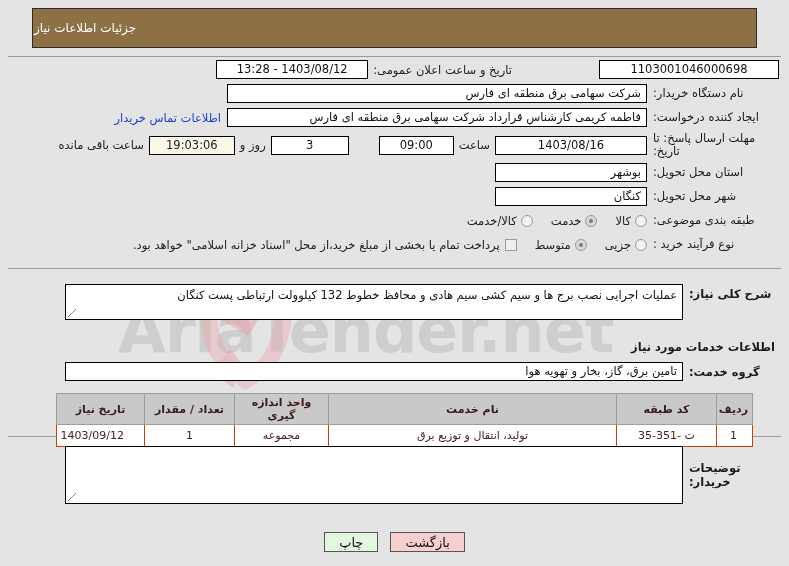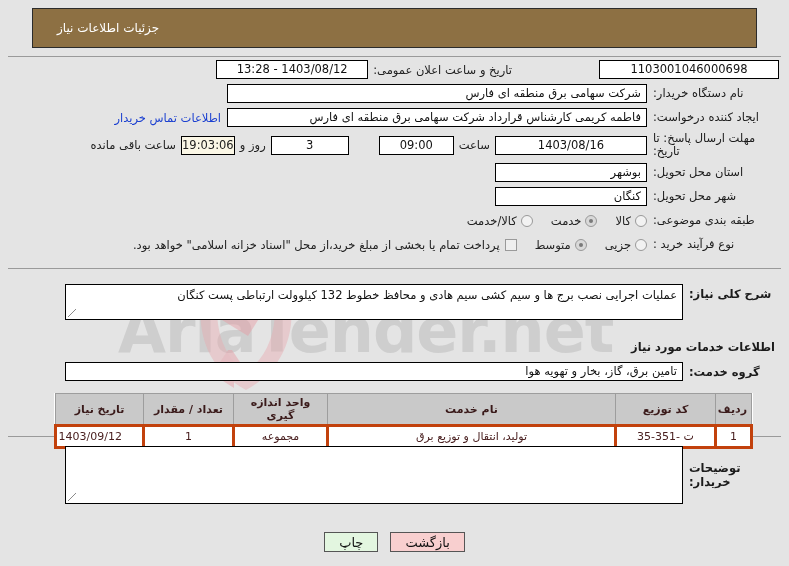--- a/index.html
+++ b/index.html
@@ -52,21 +52,21 @@
     background: #8d7043;
     border: 1px solid #2b2b2b;
     color: #ffffff;
     display: flex;
     align-items: center;
     justify-content: flex-start;
     padding-left: 0; padding-right: 14px;
     font-size: 12px;
     z-index: 3;
   }
-  .topbar .title { margin-right: auto; padding-left: 24px; }
+  .topbar .title { margin-right: auto; padding-left: 1px; }
 
   .hr-line {
     position: absolute;
     left: 8px;
     width: 773px;
     border-top: 1px solid #9a9a9a;
     z-index: 1;
   }
 
   
@@ -113,21 +113,21 @@
   .fld.time { width: 75px; }
   .fld.days { width: 78px; }
   .fld.loc  { width: 152px; margin-left: 32px; }
   .fld.date2 { width: 152px; }
 
   .countdown {
     background: #fbf7e6;
     border: 1px solid #000;
     height: 19px;
     line-height: 17px;
-    width: 54px;
+    width: 86px;
     text-align: center;
     font-size: 11.5px;
   }
   .inline-txt {
     padding: 0 5px;
     font-size: 11.5px;
     white-space: nowrap;
   }
   .link {
     color: #1a3fd0;
@@ -218,21 +218,21 @@
     background: #c9c9c9;
     border: 1px solid #9d9d9d;
     color: #3a1a1a;
     font-weight: bold;
     height: 22px;
     padding: 2px 4px;
     text-align: center;
     font-size: 11px;
   }
   .tbl td {
-    border: 3px solid #c2410c;
+    border: 1px solid #c2410c;
     height: 22px;
     padding: 2px 20px;
     text-align: center;
     color: #4a2020;
     background: #fff;
     font-size: 11px;
   }
 
   
   .btnbar {
@@ -364,21 +364,21 @@
     <div class="row">
       <div class="sec-label">گروه خدمت:</div>
       <div class="fld right" style="width:618px;">تامین برق، گاز، بخار و تهویه هوا</div>
     </div>
 
     <div style="margin-top:10px; padding-right:26px;">
       <table class="tbl">
         <thead>
           <tr>
             <th style="width:36px;">ردیف</th>
-            <th style="width:100px;">کد توزیع</th>
+            <th style="width:100px;">کد طبقه</th>
             <th style="width:288px;">نام خدمت</th>
             <th style="width:94px;">واحد اندازه گیری</th>
             <th style="width:90px;">تعداد / مقدار</th>
             <th style="width:88px;">تاریخ نیاز</th>
           </tr>
         </thead>
         <tbody>
           <tr>
             <td>1</td>
             <td>ت -351-35</td>

